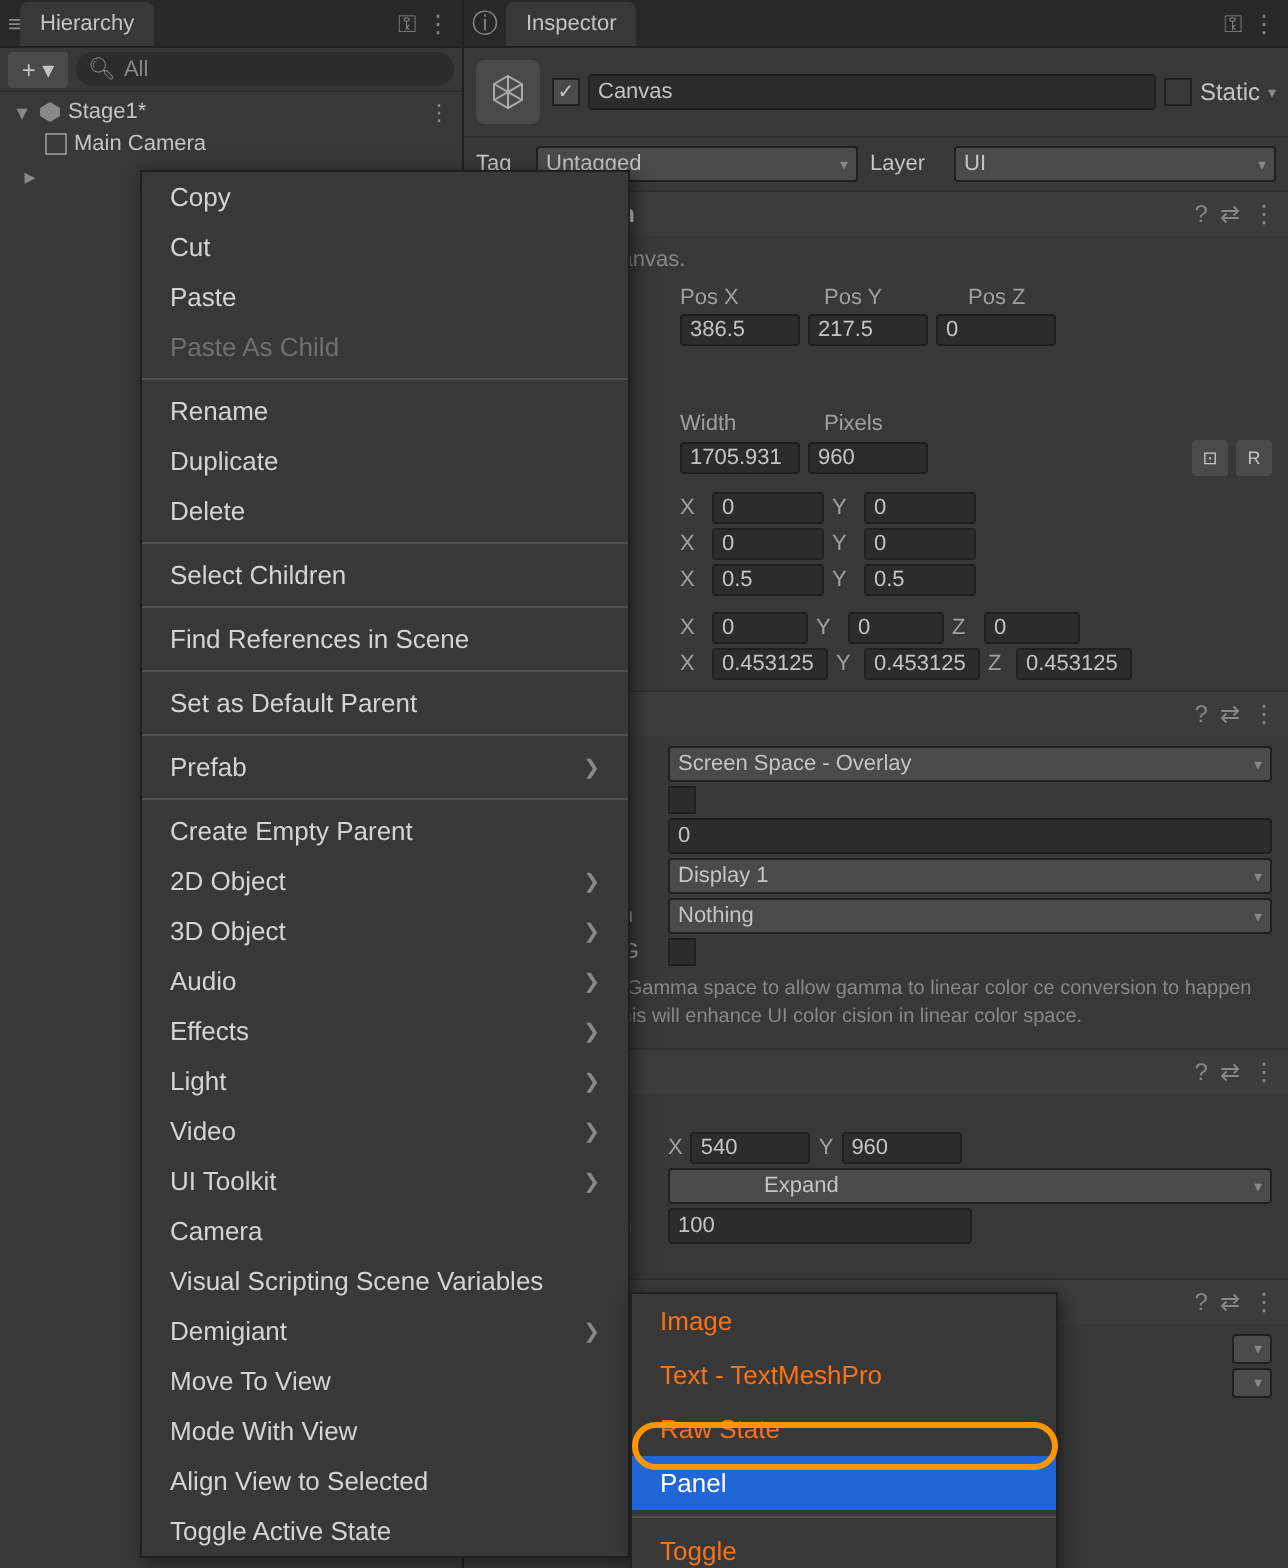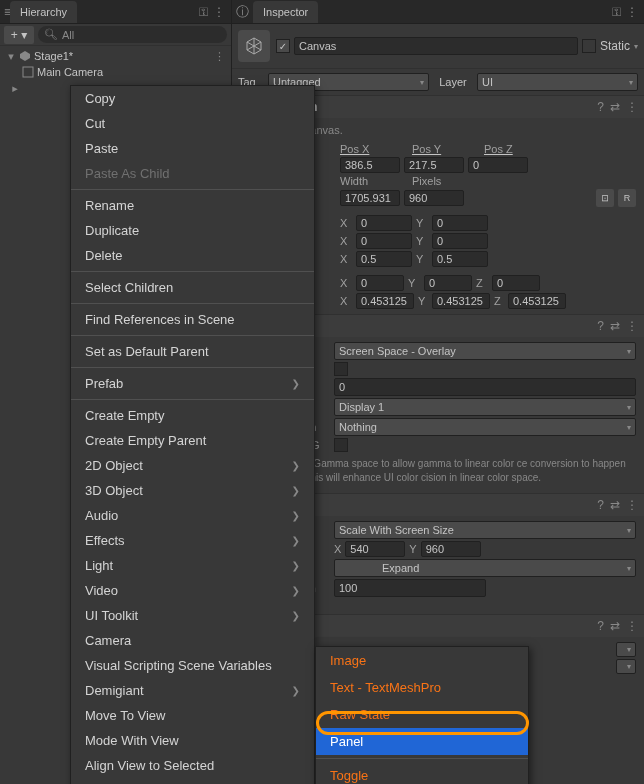--- a/index.html
+++ b/index.html
@@ -135,47 +135,47 @@
           <span>Static</span>
           <span style="color:#888;font-size:8px;">▾</span>
         </div>
       </div>
     </div>
     <div class="tag-row">
       <span style="width:24px;">Tag</span>
       <div class="dropdown" style="flex:1;">
           <span>Untagged</span>
         </div>
-      <span style="width:36px;text-align:center;">Layer</span>
+      <span style="width:36px;text-align:left;">Layer</span>
       <div class="dropdown" style="flex:1;">
           <span>UI</span>
         </div>
     </div>
 
     <div class="section-header">
       <span class="title">ect Transform</span>
       <div class="actions">
         <span>?</span>
         <span>⇄</span>
         <span>⋮</span>
       </div>
     </div>
     <div class="section-body">
       <div class="info-line">es driven by Canvas.</div>
-      <div class="field-row" style="padding-left:100px;text-decoration:underline;">
+      <div class="field-row" style="padding-left:100px;">
         <div style="width:68px;" class="field-label">Pos X</div>
         <div style="width:68px;" class="field-label">Pos Y</div>
         <div style="width:68px;" class="field-label">Pos Z</div>
       </div>
       <div class="field-row" style="padding-left:100px;">
         <input class="num-input" value="386.5" style="">
         <input class="num-input" value="217.5" style="">
         <input class="num-input" value="0" style="">
       </div>
-      <div class="field-row" style="padding-left:100px;">
+      <div class="field-row" style="padding-left:100px;margin-top:31px;">
         <div style="width:68px;" class="field-label">Width</div>
         <div style="width:68px;" class="field-label">Pixels</div>
       </div>
       <div class="field-row" style="padding-left:100px;">
         <input class="num-input" value="1705.931" style="">
         <input class="num-input" value="960" style="">
         <div style="flex:1;"></div>
         <div class="btn-rt">⊡</div>
         <div class="btn-rt">R</div>
       </div>
@@ -263,23 +263,20 @@
       <span class="title">anvas Scaler</span>
       <div class="actions">
           <span>?</span>
           <span>⇄</span>
           <span>⋮</span>
         </div>
     </div>
     <div class="section-body">
       <div class="field-row">
           <span class="field-label" style="width:90px;">Mode</span>
-        <div class="dropdown" style="flex:1;">
-            <span>Scale With Screen Size</span>
-          </div>
         </div>
       <div class="field-row">
           <span class="field-label" style="width:90px;">e Resolution</span>
         <span class="field-label">X</span>
         <input class="num-input" value="540" style="">
         <span class="field-label">Y</span>
         <input class="num-input" value="960" style="">
         </div>
       <div class="field-row">
           <span class="field-label" style="width:90px;">atch Mode</span>
@@ -351,23 +348,20 @@
     <div class="ctx-item">
       <span>Set as Default Parent</span>
     </div>
     <div class="ctx-sep"></div>
     <div class="ctx-item">
       <span>Prefab</span>
       <span class="sub-arrow">❯</span>
     </div>
     <div class="ctx-sep"></div>
     <div class="ctx-item">
-      <span>Create Empty</span>
-    </div>
-    <div class="ctx-item">
       <span>Create Empty Parent</span>
     </div>
     <div class="ctx-item">
       <span>2D Object</span>
       <span class="sub-arrow">❯</span>
     </div>
     <div class="ctx-item">
       <span>3D Object</span>
       <span class="sub-arrow">❯</span>
     </div>

